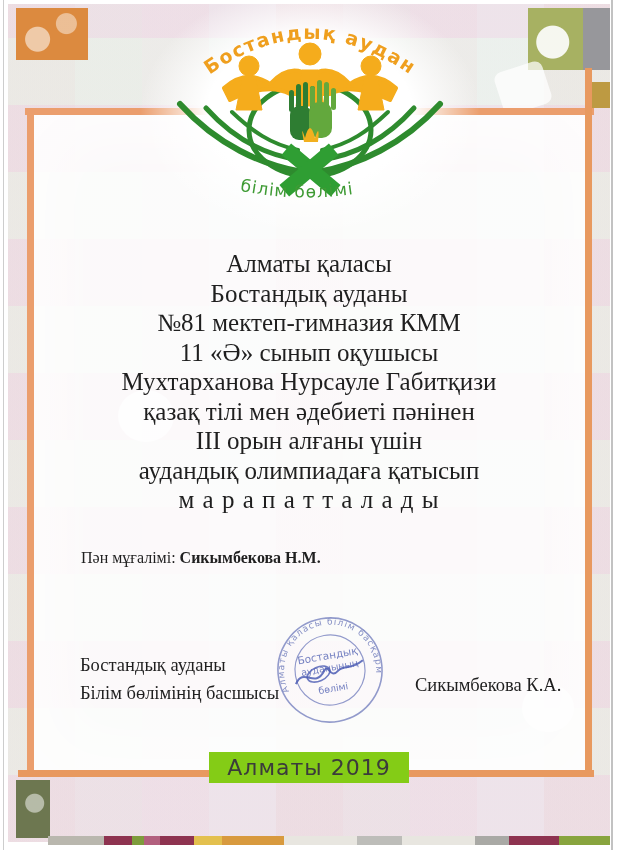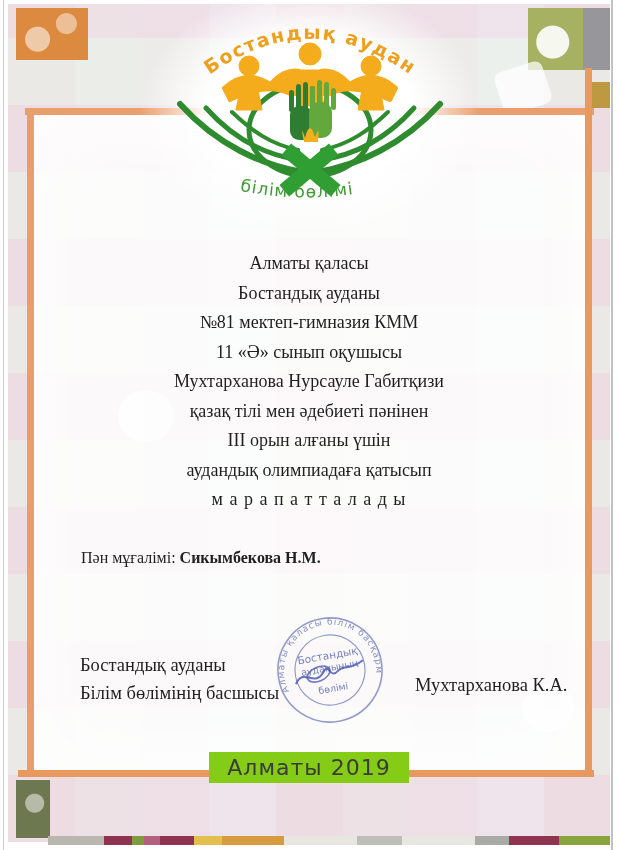--- a/index.html
+++ b/index.html
@@ -49,21 +49,21 @@
   .f-left{left:27px;top:108px;width:7px;height:669px;}
   .f-right{left:585px;top:68px;width:7px;height:709px;background:#e8995f;}
   .f-bottom{left:18px;top:770px;width:576px;height:7px;background:#e8995f;}
 
   .logo-halo{left:140px;top:-14px;width:340px;height:250px;z-index:4;
              background:radial-gradient(closest-side,#ffffff 0 60%,rgba(255,255,255,0) 100%);}
   .logo{left:162px;top:10px;z-index:5;}
 
   
   .body-block{left:0;top:249px;width:618px;text-align:center;z-index:5;
-              font-size:18px;line-height:29.5px;color:#1f1f1f;}
+              font-size:25px;line-height:29.5px;color:#1f1f1f;}
   .b-bold{font-weight:normal;}
   .b-spread{letter-spacing:1px;}
 
   .teacher-line{left:81px;top:549px;z-index:5;font-size:16px;color:#1f1f1f;}
   .teacher-line b{font-weight:bold;}
 
   .sig-left{left:80px;top:651px;z-index:5;font-size:18.5px;line-height:28px;color:#1f1f1f;}
   .sig-right{left:415px;top:675px;z-index:5;font-size:18.5px;color:#1f1f1f;}
 
   .stamp{left:272px;top:612px;z-index:6;transform:rotate(-10deg);opacity:.92;}
@@ -167,21 +167,21 @@
 
 <div class="abs teacher-line">
   <span>Пән мұғалімі:</span>
   <b>Сикымбекова Н.М.</b>
 </div>
 
 <div class="abs sig-left">
   <div>Бостандық ауданы</div>
   <div>Білім бөлімінің басшысы</div>
 </div>
-<div class="abs sig-right">Мухтарханова К.А.</div>
+<div class="abs sig-right">Сикымбекова К.А.</div>
 
 <svg class="abs stamp" width="116" height="116" viewBox="0 0 116 116">
   <defs>
     <path id="ringPath" d="M 14 72 A 46 46 0 1 1 102 72"></path>
   </defs>
   <circle cx="58" cy="58" r="52" fill="none" stroke="#8a93c8" stroke-width="1.6"></circle>
   <circle cx="58" cy="58" r="35" fill="none" stroke="#8a93c8" stroke-width="1.2"></circle>
   <text font-family="DejaVu Sans, sans-serif" font-size="9" fill="#7d88c1" letter-spacing="1">
     <textPath href="#ringPath">Алматы қаласы білім басқармасы ✻</textPath>
   </text>

